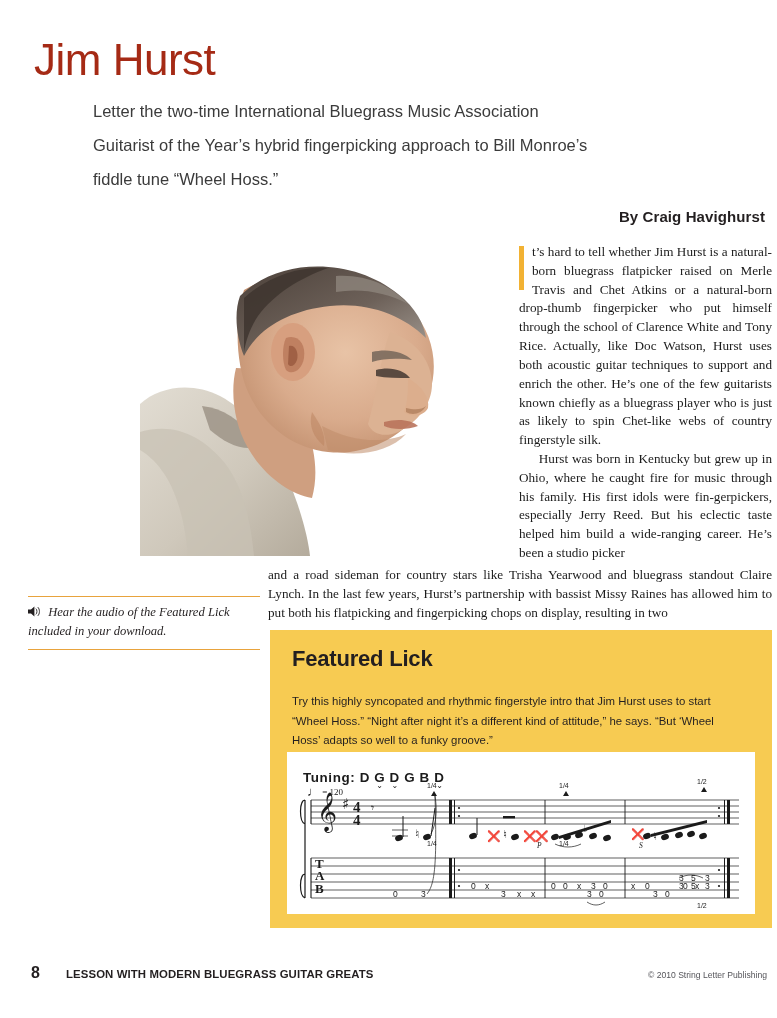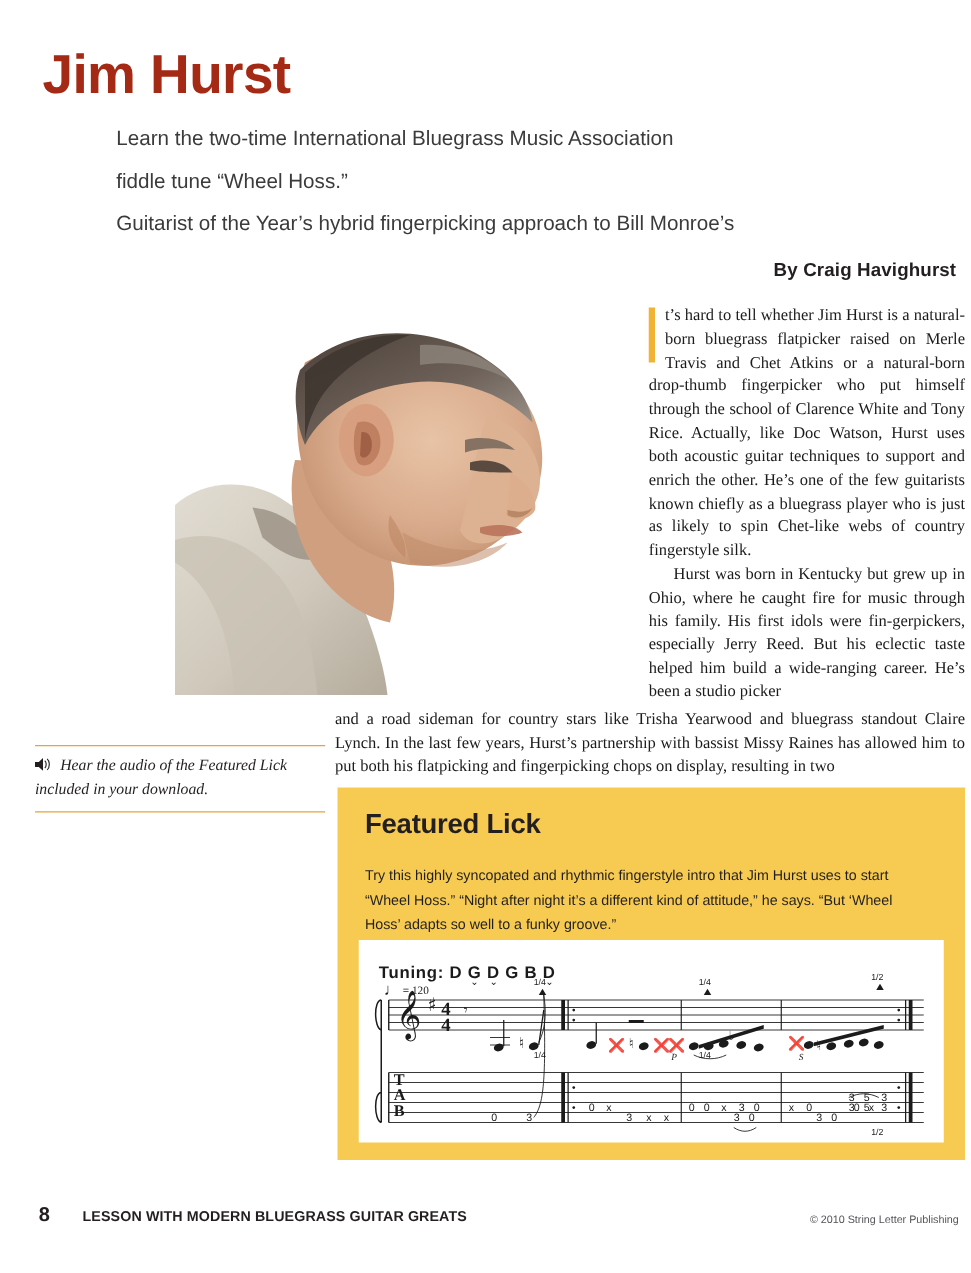--- a/index.html
+++ b/index.html
@@ -14,21 +14,21 @@
     overflow: hidden;
   }
 
   .page { position: relative; width: 777px; height: 1018px; }
 
   
   .title {
     position: absolute;
     left: 34px; top: 38px;
     font-family: "Liberation Sans", sans-serif;
-    font-weight: bold;
+    font-weight: normal;
     font-size: 44px;
     letter-spacing: -0.5px;
     color: #A52A15;
     line-height: 1;
   }
   .deck {
     position: absolute;
     left: 93px; top: 95px;
     width: 670px;
     font-size: 16.5px;
@@ -188,23 +188,23 @@
   }
 </style>
 </head>
 <body>
 
 <div class="page">
 
   <div class="title">Jim Hurst</div>
 
   <div class="deck">
-    <div>Learn the two-time International Bluegrass Music Association</div>
+    <div>Letter the two-time International Bluegrass Music Association</div>
+    <div>Guitarist of the Year’s hybrid fingerpicking approach to Bill Monroe’s</div>
     <div>fiddle tune “Wheel Hoss.”</div>
-    <div>Guitarist of the Year’s hybrid fingerpicking approach to Bill Monroe’s</div>
   </div>
 
   <div class="byline">By Craig Havighurst</div>
 
   <div class="photo-wrap">
     <svg class="photo-svg" viewBox="0 0 362 320">
       <defs>
         <radialGradient id="skin" cx="55%" cy="45%" r="62%">
           <stop offset="0%" stop-color="#e8c3a6"></stop>
           <stop offset="60%" stop-color="#d9ab8c"></stop>

